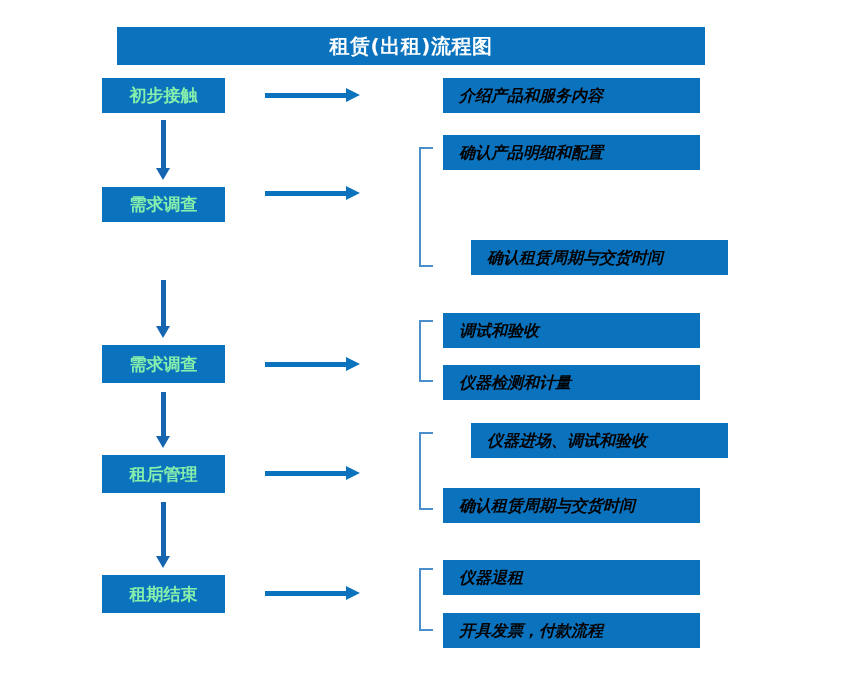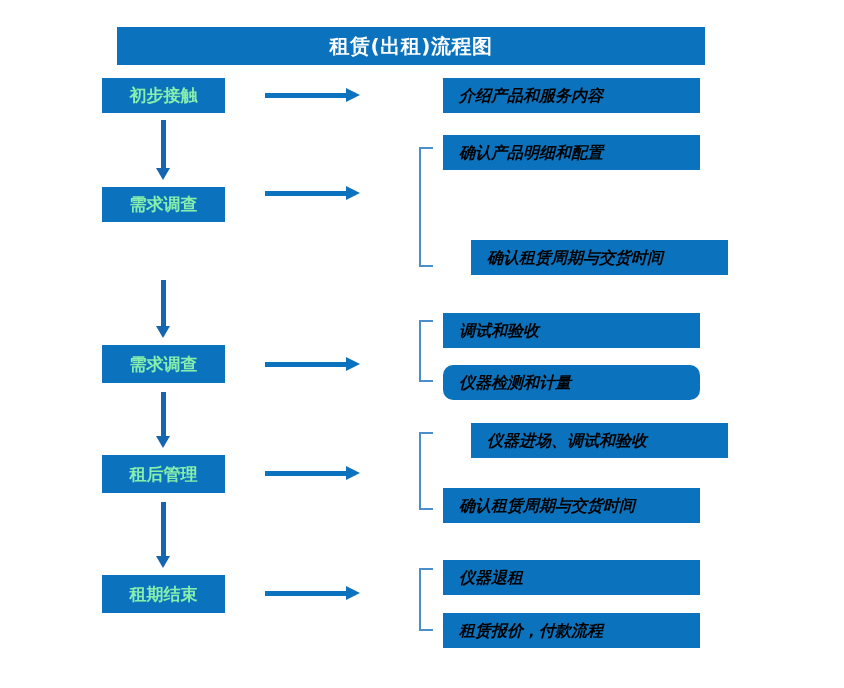--- a/index.html
+++ b/index.html
@@ -217,29 +217,29 @@
   </div>
   <div class="detail-box" style="top:135px;">
     <span class="detail-text">确认产品明细和配置</span>
   </div>
   <div class="detail-box" style="top:240px;margin-left:28px;">
     <span class="detail-text">确认租赁周期与交货时间</span>
   </div>
   <div class="detail-box" style="top:313px;">
     <span class="detail-text">调试和验收</span>
   </div>
-  <div class="detail-box" style="top:365px;border-radius:10px;">
+  <div class="detail-box" style="top:365px;">
     <span class="detail-text">仪器检测和计量</span>
   </div>
   <div class="detail-box" style="top:423px;margin-left:28px;">
     <span class="detail-text">仪器进场、调试和验收</span>
   </div>
   <div class="detail-box" style="top:488px;">
     <span class="detail-text">确认租赁周期与交货时间</span>
   </div>
   <div class="detail-box" style="top:560px;">
     <span class="detail-text">仪器退租</span>
   </div>
   <div class="detail-box" style="top:613px;">
-    <span class="detail-text">租赁报价，付款流程</span>
+    <span class="detail-text">开具发票，付款流程</span>
   </div>
 
 </div>
 
 </body></html>

